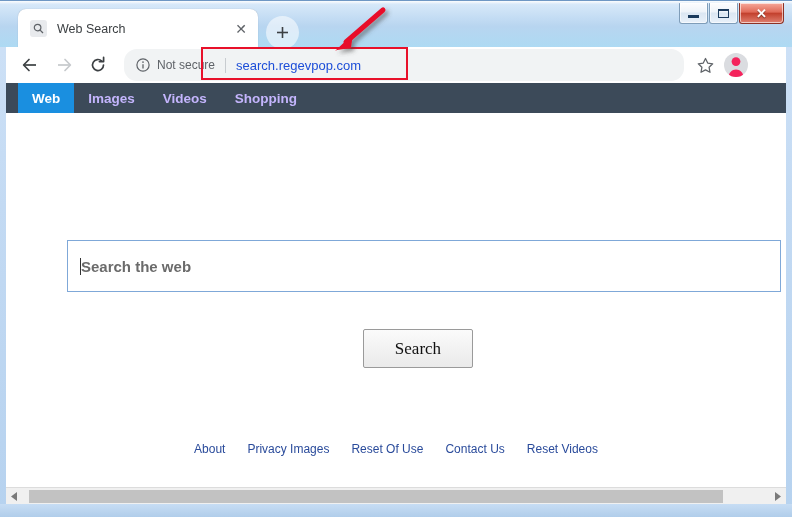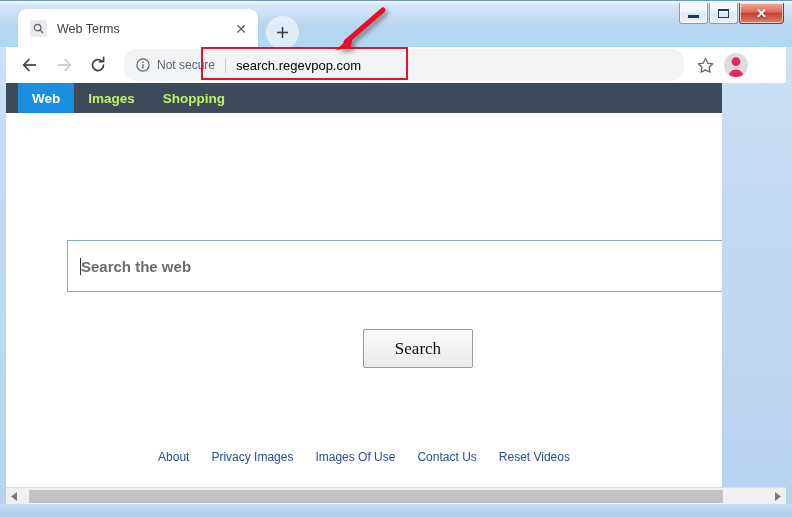--- a/index.html
+++ b/index.html
@@ -95,43 +95,43 @@
     min-width:0;
   }
   #security-icon{flex:0 0 auto;display:flex;align-items:center;}
   #security-text{
     margin-left:7px;font-size:12px;color:#5f6368;white-space:nowrap;flex:0 0 auto;
   }
   #omni-sep{
     width:1px;height:15px;background:#c8ccd0;margin:0 10px;flex:0 0 auto;
   }
   #omni-url{
-    font-size:13px;color:#000000;white-space:nowrap;overflow:hidden;
+    font-size:13px;color:#1d4ed8;white-space:nowrap;overflow:hidden;
     text-overflow:ellipsis;flex:1 1 auto;min-width:0;
   }
   #star-btn{width:26px;height:26px;display:flex;align-items:center;justify-content:center;flex:0 0 auto;}
   #profile-btn{
     width:24px;height:24px;border-radius:50%;background:#dadce0;margin-left:6px;
     display:flex;align-items:flex-end;justify-content:center;overflow:hidden;flex:0 0 auto;
   }
   #menu-btn{width:28px;height:28px;margin:0 6px 0 4px;display:flex;align-items:center;justify-content:center;flex:0 0 auto;}
   .dot{width:3px;height:3px;border-radius:50%;background:#5f6368;margin:1.5px 0;}
 
   
   #page{
-    position:absolute;left:6px;top:83px;width:716px;height:420px;
+    position:absolute;left:6px;top:83px;width:780px;height:420px;
     background:#fff;overflow:hidden;box-sizing:border-box;
   }
   #site-nav{
     height:30px;background:#3c4a59;display:flex;align-items:stretch;
     padding-left:12px;box-sizing:border-box;
   }
   .site-nav-item{
     display:flex;align-items:center;padding:0 14px;
-    font-size:13.5px;font-weight:bold;color:#bef264;white-space:nowrap;
+    font-size:13.5px;font-weight:bold;color:#c4b5fd;white-space:nowrap;
   }
   .site-nav-item.active{background:#1a8fe0;color:#fff;}
 
   #site-body{position:relative;height:390px;background:#fff;}
 
   #search-field{
     position:absolute;left:61px;top:127px;width:714px;height:52px;
     border:1px solid #7fa8d8;background:#fff;box-sizing:border-box;
     display:flex;align-items:center;padding-left:12px;
   }
@@ -148,21 +148,21 @@
     font-family:"Liberation Serif", serif;
     font-size:17px;color:#111;
     display:flex;align-items:center;justify-content:center;
     box-sizing:border-box;
   }
   #footer-links{
     position:absolute;left:0;right:0;top:329px;
     display:flex;justify-content:center;gap:22px;
   }
   .footer-link{
-    font-size:12px;color:#2a4b9b;white-space:nowrap;margin-top:8px;
+    font-size:12px;color:#2a4b9b;white-space:nowrap;
   }
 
   
   #hscroll{
     position:absolute;left:6px;top:487px;width:780px;height:17px;
     background:#f0f0f0;border-top:1px solid #dcdcdc;
     display:flex;align-items:center;box-sizing:border-box;
   }
   .sb-arrow{
     width:17px;height:17px;flex:0 0 auto;
@@ -208,21 +208,21 @@
     </div>
 
     <div id="tabstrip">
       <div id="tab-active">
         <span id="tab-favicon">
           <svg width="11" height="11" viewBox="0 0 11 11">
             <circle cx="4.6" cy="4.6" r="3.3" fill="none" stroke="#5f6368" stroke-width="1.2"></circle>
             <line x1="7.1" y1="7.1" x2="10" y2="10" stroke="#5f6368" stroke-width="1.3"></line>
           </svg>
         </span>
-        <span id="tab-title">Web Terms</span>
+        <span id="tab-title">Web Search</span>
         <span id="tab-close">✕</span>
       </div>
 
       <div id="newtab-btn">
         <svg width="13" height="13" viewBox="0 0 13 13">
           <line x1="6.5" y1="1" x2="6.5" y2="12" stroke="#3c4043" stroke-width="1.6"></line>
           <line x1="1" y1="6.5" x2="12" y2="6.5" stroke="#3c4043" stroke-width="1.6"></line>
         </svg>
       </div>
     </div>
@@ -287,39 +287,42 @@
   <div id="page">
 
     <div id="site-nav">
       <div class="site-nav-item active">
         <span>Web</span>
       </div>
       <div class="site-nav-item">
         <span>Images</span>
       </div>
       <div class="site-nav-item">
+        <span>Videos</span>
+      </div>
+      <div class="site-nav-item">
         <span>Shopping</span>
       </div>
     </div>
 
     <div id="site-body">
 
       <div id="search-field">
         <span id="search-caret"></span>
         <span id="search-placeholder">Search the web</span>
       </div>
 
       <div id="search-submit">
         <span>Search</span>
       </div>
 
       <div id="footer-links">
         <span class="footer-link">About</span>
         <span class="footer-link">Privacy Images</span>
-        <span class="footer-link">Images Of Use</span>
+        <span class="footer-link">Reset Of Use</span>
         <span class="footer-link">Contact Us</span>
         <span class="footer-link">Reset Videos</span>
       </div>
     </div>
   </div>
 
   <div id="hscroll">
     <div class="sb-arrow">
       <svg width="7" height="9" viewBox="0 0 7 9">
         <polygon points="6,0 6,9 0,4.5" fill="#7a7a7a"></polygon>

